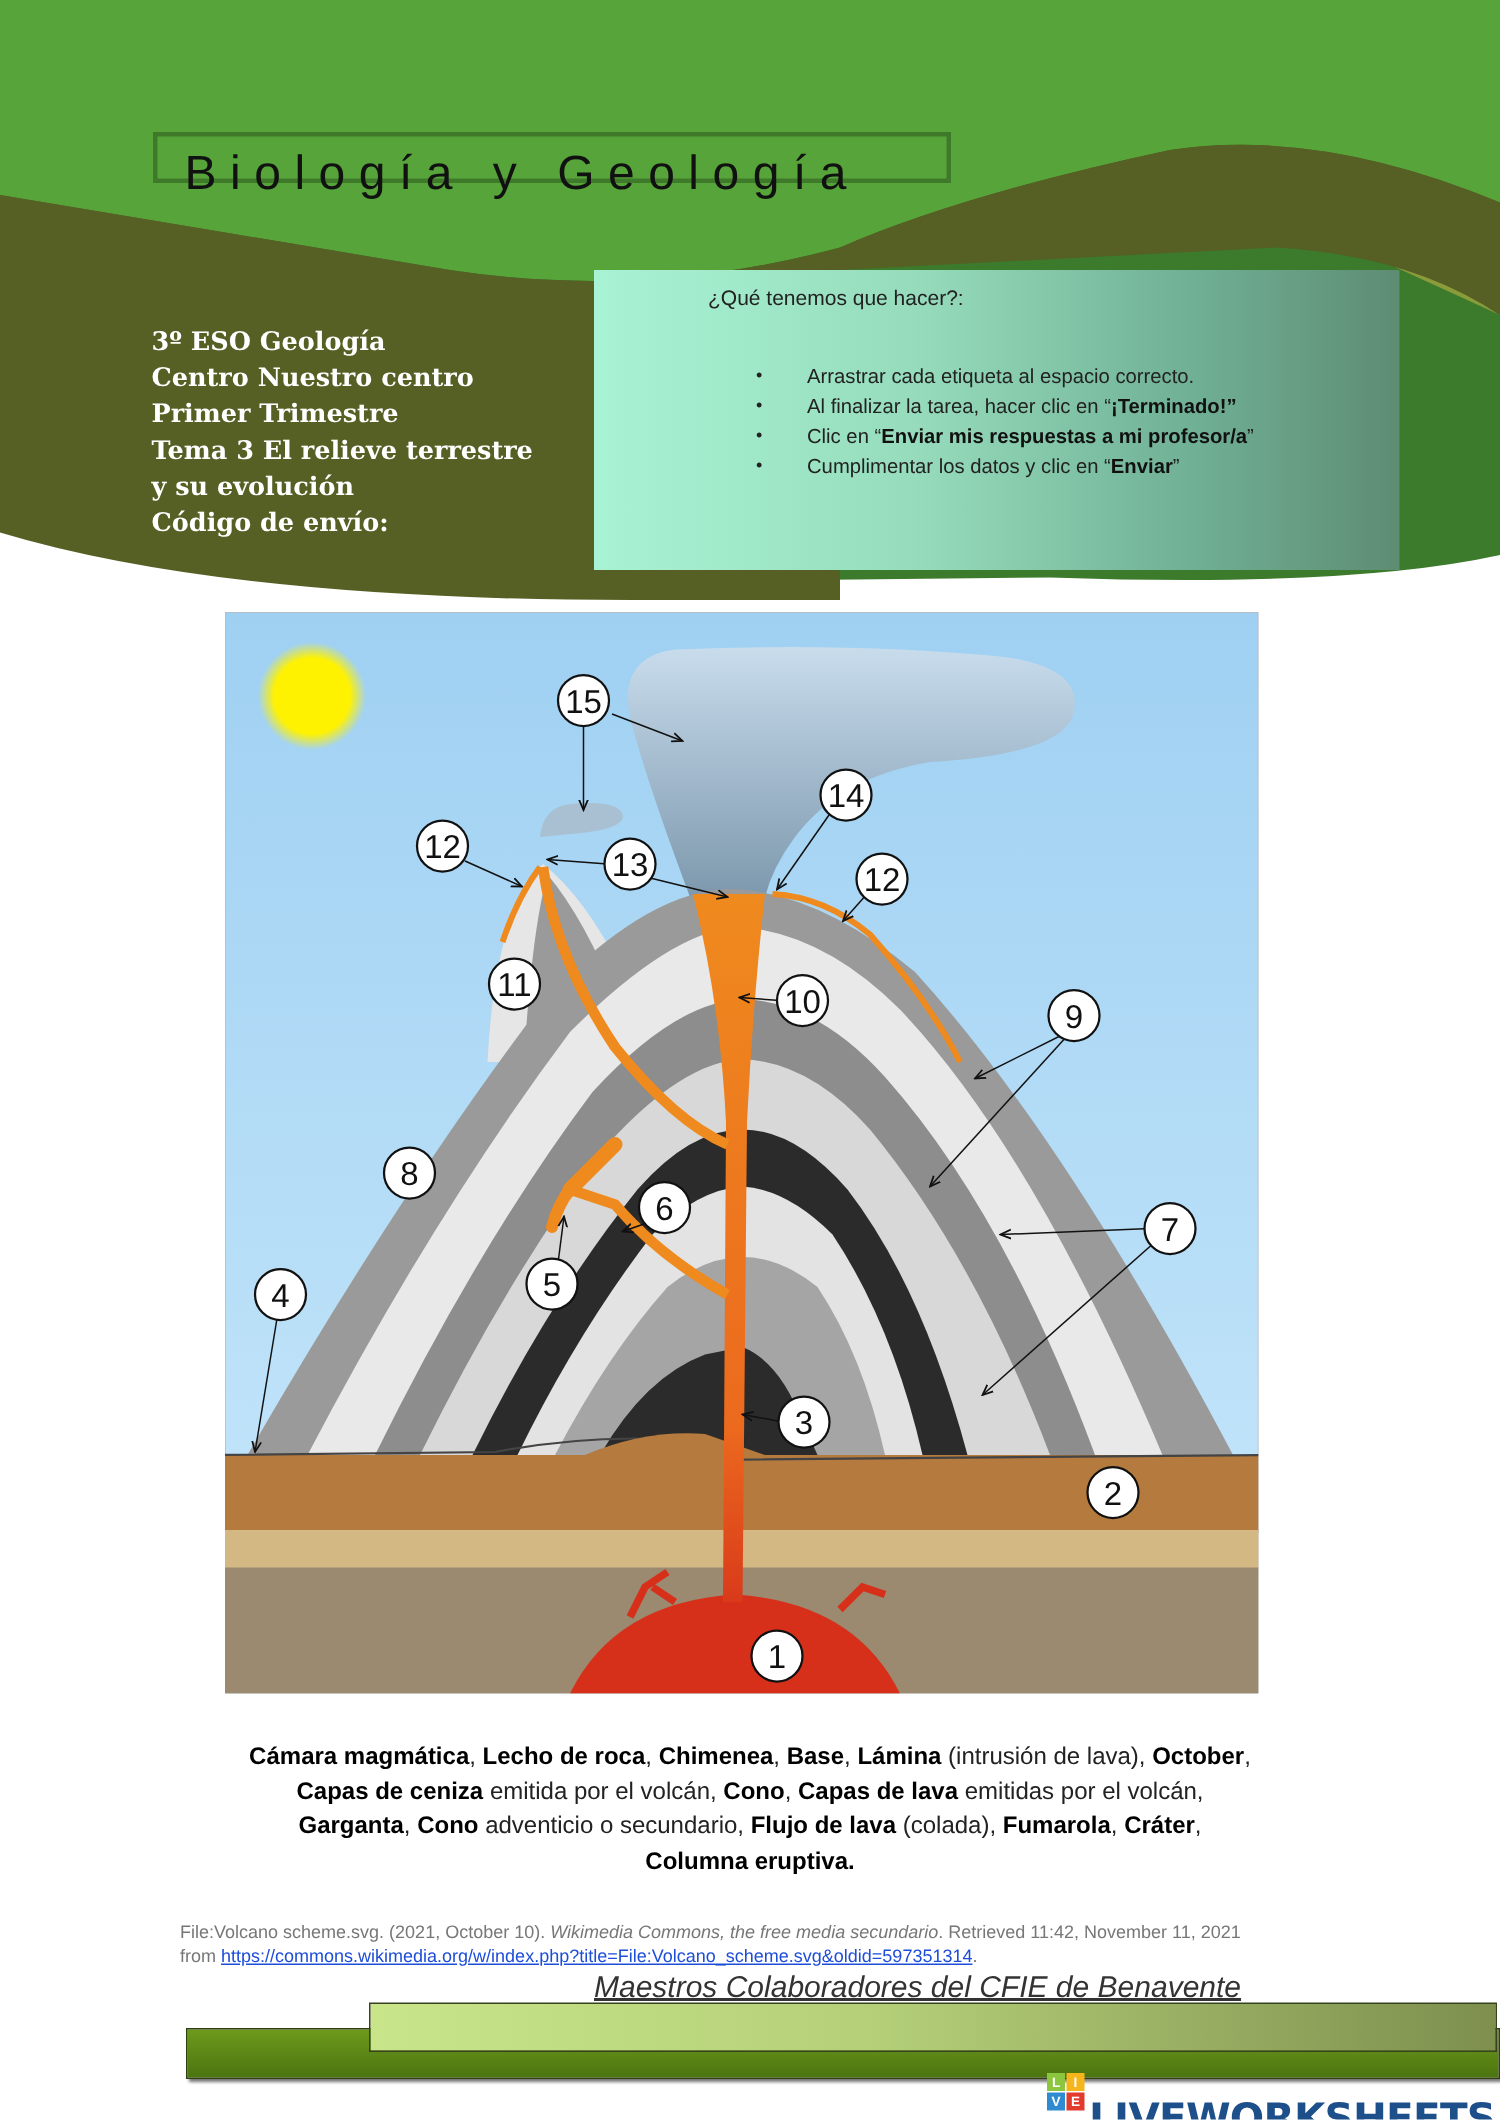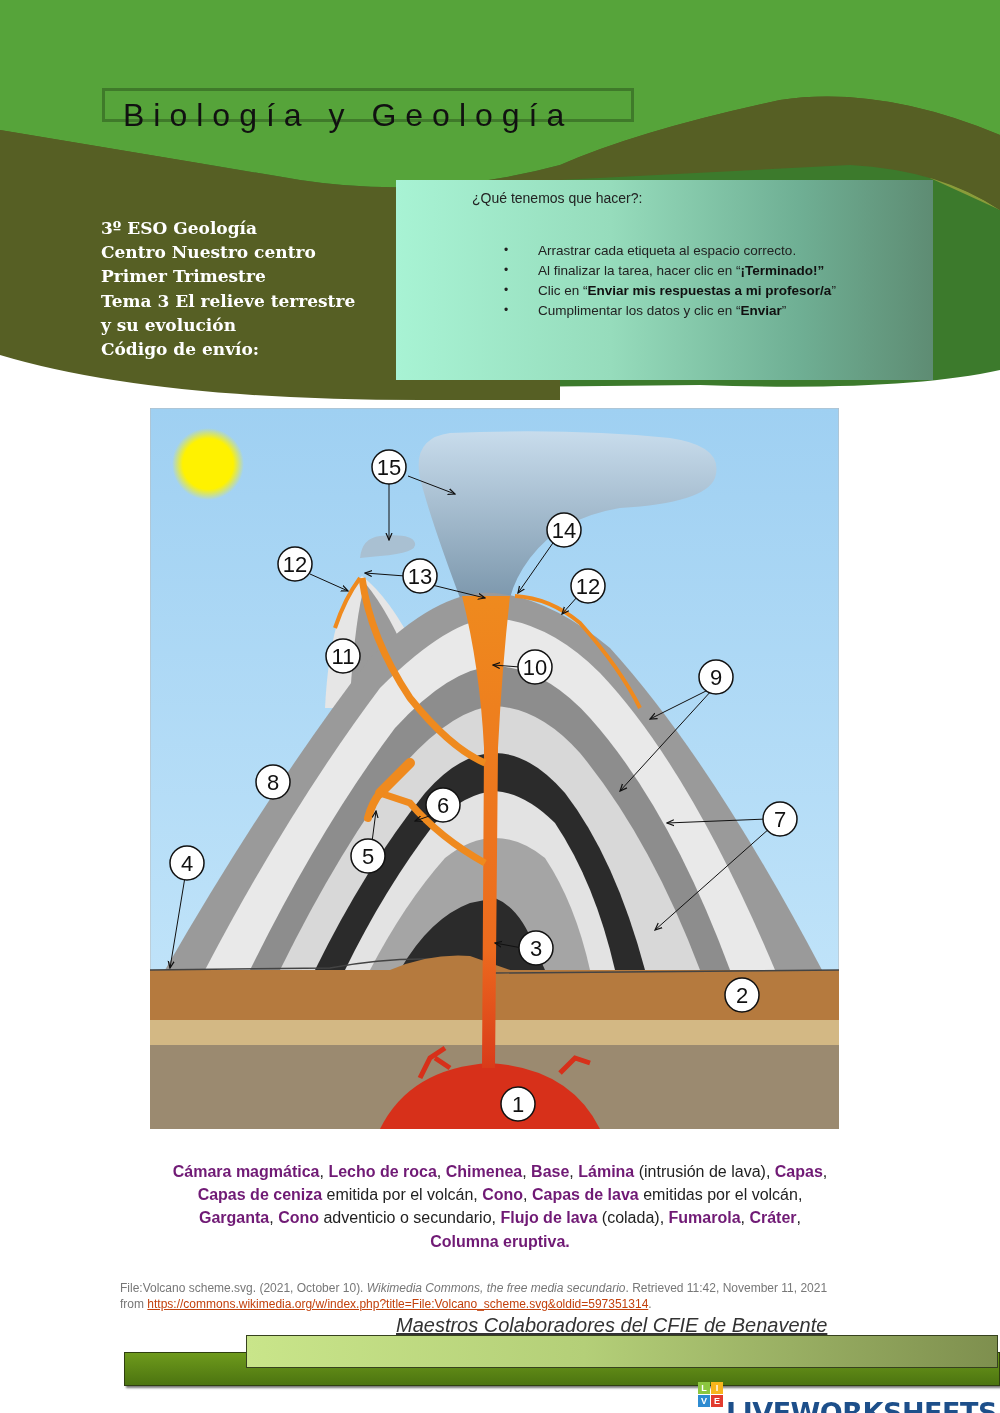--- a/index.html
+++ b/index.html
@@ -10,23 +10,23 @@
   .course-info{position:absolute;left:101px;top:216px;width:290px;font-family:"DejaVu Serif",serif;font-weight:bold;font-size:17px;line-height:24.2px;color:#ffffff;}
   .course-info div{white-space:nowrap;}
   .instructions{position:absolute;left:396px;top:180px;width:537px;height:200px;background:linear-gradient(90deg,#a8f3d4 0%,#96dcbc 40%,#6faf94 75%,#5e8c73 100%);box-sizing:border-box;}
   .instr-heading{position:absolute;left:76px;top:10px;font-size:14px;color:#222;}
   .instr-list{position:absolute;left:108px;top:62px;width:400px;margin:0;padding:0;list-style:none;font-size:13.5px;color:#222;line-height:17px;}
   .instr-list li{position:relative;padding-left:34px;margin-bottom:3px;}
   .instr-list li .bullet{position:absolute;left:0;top:0;font-size:12px;}
   .instr-list b{color:#111;}
   .diagram{position:absolute;left:150px;top:408px;width:689px;height:721px;}
   .word-bank{position:absolute;left:110px;top:1160px;width:780px;text-align:center;font-size:16px;line-height:23.2px;color:#222;}
-  .word-bank b{color:#701a75;margin-top:32px;}
+  .word-bank b{color:#000000;margin-top:32px;}
   .citation{position:absolute;left:120px;top:1281px;width:800px;font-size:12px;line-height:15.5px;color:#777;}
-  .citation a{color:#c2410c;text-decoration:underline;}
+  .citation a{color:#1d4ed8;text-decoration:underline;}
   .footer-credit{position:absolute;left:396px;top:1314px;font-size:20px;font-style:italic;color:#333;text-decoration:underline;white-space:nowrap;}
   .footer-bar-dark{position:absolute;left:124px;top:1352px;width:874px;height:32px;background:linear-gradient(180deg,#6e9a1c,#4c7410);border:1px solid #2f3f10;box-shadow:2px 2px 2px #777;}
   .footer-bar-light{position:absolute;left:246px;top:1335px;width:752px;height:33px;background:linear-gradient(90deg,#c9e58a 0%,#b4cf78 45%,#7e8f4e 100%);border:1px solid #37421f;box-sizing:border-box;}
   .lw-logo{position:absolute;left:698px;top:1378px;height:32px;display:flex;align-items:center;}
   .lw-cubes{display:grid;grid-template-columns:12px 12px;grid-template-rows:12px 12px;gap:1px;margin-right:3px;}
   .lw-cubes span{display:block;font-size:9px;font-weight:bold;color:#fff;text-align:center;line-height:12px;}
   .lw-text{font-family:"DejaVu Sans",sans-serif;font-weight:bold;font-size:27px;color:#1d4f8a;letter-spacing:-0.5px;margin-top:36px;}
   .num{font-family:"Liberation Sans",sans-serif;font-size:22px;fill:#111;text-anchor:middle;}
 </style>
 </head>
@@ -220,21 +220,21 @@
       </g>
     <g>
         <circle cx="239" cy="59" r="17" fill="#fff" stroke="#111" stroke-width="1.5"></circle>
         <text class="num" x="239" y="67">15</text>
       </g>
   </g>
 </svg>
 
 <div class="word-bank">
   <div>
-    <b>Cámara magmática</b><span>, </span><b>Lecho de roca</b><span>, </span><b>Chimenea</b><span>, </span><b>Base</b><span>, </span><b>Lámina</b><span> (intrusión de lava), </span><b>Capas</b><span>,</span>
+    <b>Cámara magmática</b><span>, </span><b>Lecho de roca</b><span>, </span><b>Chimenea</b><span>, </span><b>Base</b><span>, </span><b>Lámina</b><span> (intrusión de lava), </span><b>October</b><span>,</span>
   </div>
   <div>
     <b>Capas de ceniza</b><span> emitida por el volcán, </span><b>Cono</b><span>, </span><b>Capas de lava</b><span> emitidas por el volcán,</span>
   </div>
   <div>
     <b>Garganta</b><span>, </span><b>Cono</b><span> adventicio o secundario, </span><b>Flujo de lava</b><span> (colada), </span><b>Fumarola</b><span>, </span><b>Cráter</b><span>,</span>
   </div>
   <div>
     <b>Columna eruptiva.</b>
   </div>

